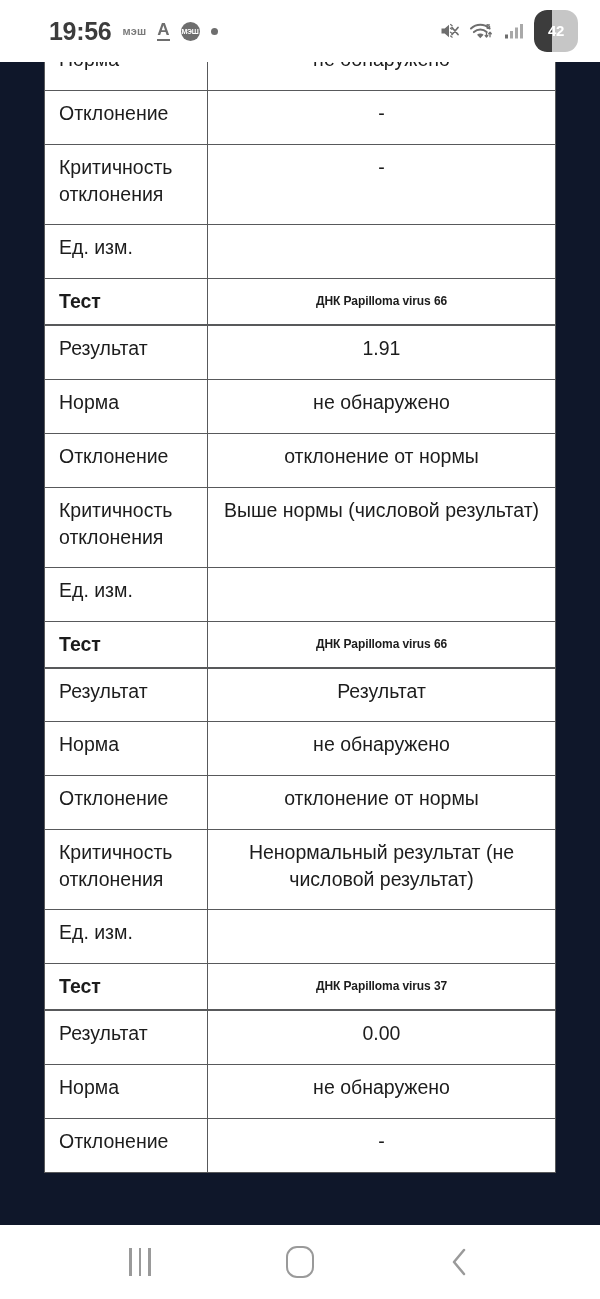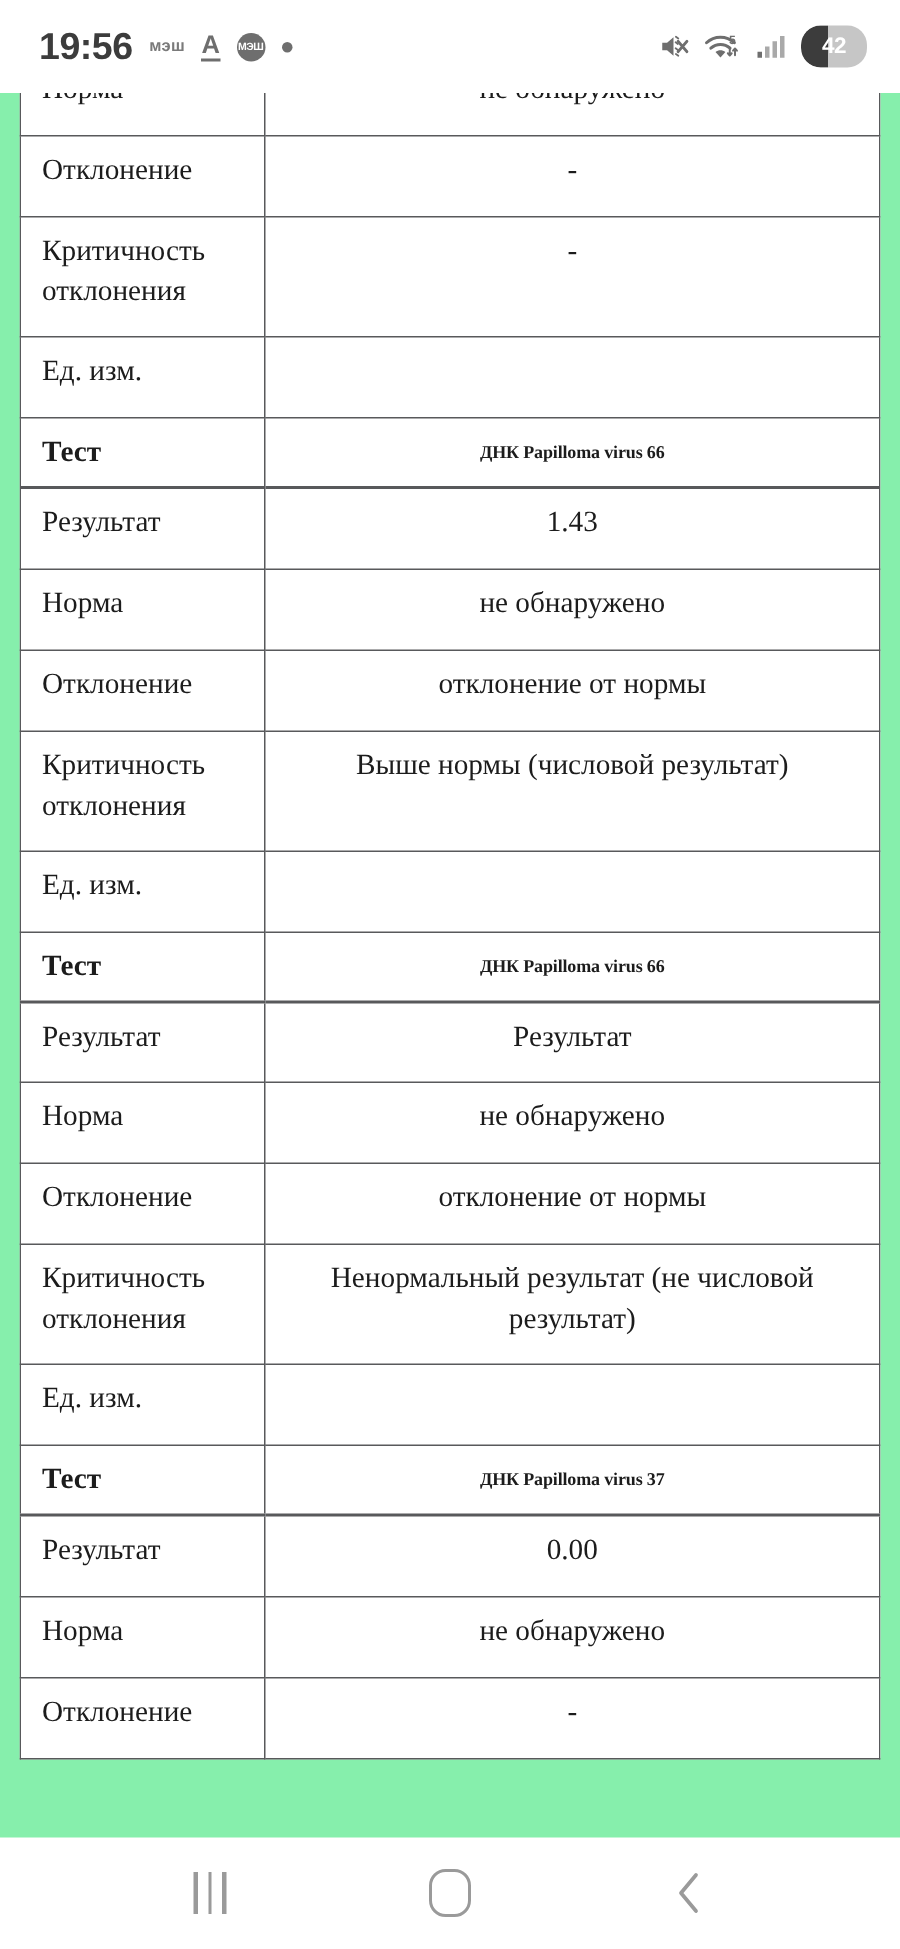--- a/index.html
+++ b/index.html
@@ -25,21 +25,21 @@
   
   .statusbar {
     height: 62px;
     flex: 0 0 62px;
     display: flex;
     align-items: center;
     justify-content: space-between;
     padding: 0 22px 0 26px;
     background: #ffffff;
   }
-  .sb-left { display: flex; align-items: center; gap: 11px; }
+  .sb-left { display: flex; align-items: center; gap: 11px; margin-left: 23px; }
   .sb-clock {
     font-size: 25px;
     font-weight: bold;
     color: #3c3c3c;
     letter-spacing: -0.3px;
     font-family: "Liberation Sans", sans-serif;
   }
   .sb-mesh {
     font-size: 11px;
     color: #7a7a7a;
@@ -66,21 +66,21 @@
   }
   .sb-dot {
     width: 7px; height: 7px;
     border-radius: 50%;
     background: #6e6e6e;
   }
 
   .sb-right { display: flex; align-items: center; gap: 7px; }
   .sb-icon { display: flex; align-items: center; }
   .battery {
-    width: 44px; height: 28px;
+    width: 44px; height: 42px;
     border-radius: 13px;
     background: #c6c6c6;
     position: relative;
     overflow: hidden;
     display: flex; align-items: center;
   }
   .battery-fill {
     position: absolute;
     left: 0; top: 0; bottom: 0;
     width: 46%;
@@ -127,23 +127,22 @@
     display: flex; align-items: center; justify-content: center;
     cursor: pointer;
     flex: 0 0 46px;
   }
 
   
   .content {
     flex: 1 1 auto;
     position: relative;
     overflow: hidden;
-    background: #86efac;
-    padding: 0 13px;
-    font-family: Liberation Serif, serif;
+    background: #0f172a;
+    padding: 0 44px;
   }
   .table-clip {
     position: relative;
     height: 100%;
     overflow: hidden;
   }
   .rtable {
     width: 100%;
     border-collapse: collapse;
     table-layout: fixed;
@@ -272,21 +271,21 @@
             <tr class="r-norm">
               <td class="lab">Ед. изм.</td>
               <td class="val"></td>
             </tr>
             <tr class="r-test">
               <td class="lab">Тест</td>
               <td class="val">ДНК Papilloma virus 66</td>
             </tr>
             <tr class="r-norm">
               <td class="lab">Результат</td>
-              <td class="val">1.43</td>
+              <td class="val">1.91</td>
             </tr>
             <tr class="r-norm">
               <td class="lab">Норма</td>
               <td class="val">не обнаружено</td>
             </tr>
             <tr class="r-norm">
               <td class="lab">Отклонение</td>
               <td class="val">отклонение от нормы</td>
             </tr>
             <tr class="r-tall">

